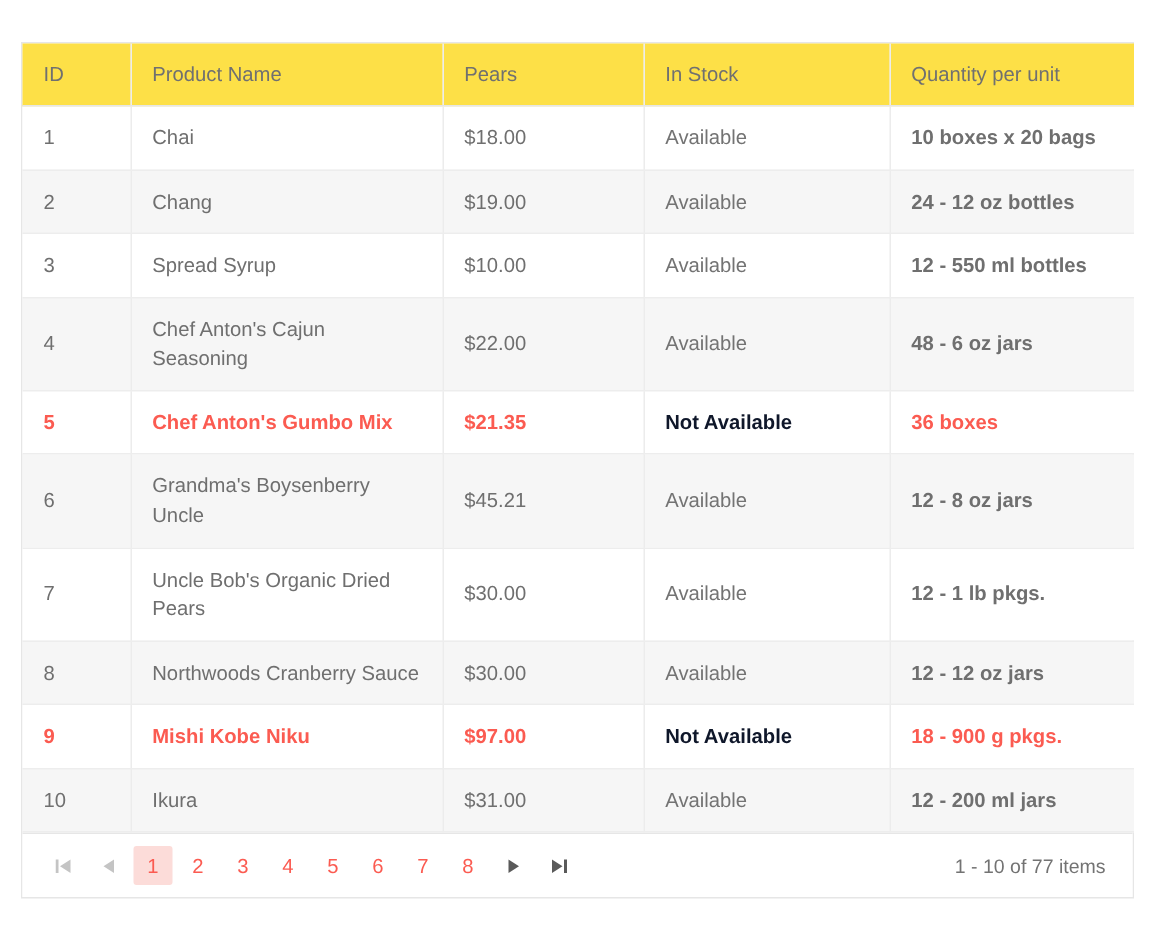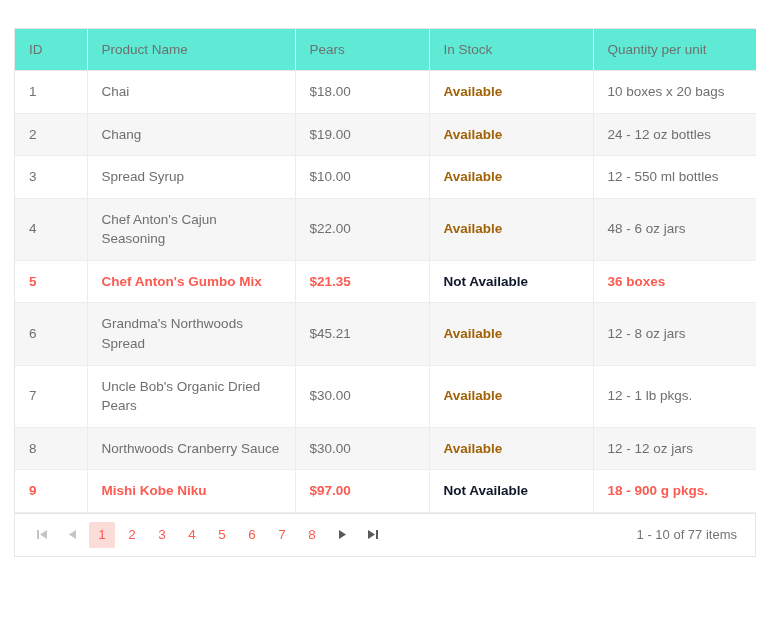--- a/index.html
+++ b/index.html
@@ -30,21 +30,21 @@
     font-size: 13px;
   }
 
   table.grid col.c-id       { width: 72px; }
   table.grid col.c-name     { width: 208px; }
   table.grid col.c-price    { width: 134px; }
   table.grid col.c-stock    { width: 164px; }
   table.grid col.c-qty      { width: 163px; }
 
   table.grid thead th {
-    background: #5eead4;
+    background: #fde047;
     color: #707070;
     font-weight: normal;
     font-size: 13.5px;
     text-align: left;
     padding: 13px 14px;
     border-bottom: 1px solid #e6e6e6;
     border-right: 1px solid #ececec;
     vertical-align: middle;
     white-space: nowrap;
   }
@@ -52,34 +52,34 @@
 
   table.grid tbody td {
     color: #6f6f6f;
     font-size: 13.5px;
     padding: 11px 14px;
     border-bottom: 1px solid #ededed;
     border-right: 1px solid #ececec;
     vertical-align: middle;
     line-height: 1.45;
   }
-  table.grid tbody td:last-child { border-right: none; }
+  table.grid tbody td:last-child { border-right: none; font-weight: bold; }
 
   table.grid tbody tr.alt td { background: #f6f6f6; }
   table.grid tbody tr.plain td { background: #ffffff; }
 
   
   table.grid tbody tr.flagged td {
     color: #fb5b51;
     font-weight: bold;
   }
 
   .stock-yes {
-    color: #a16207;
-    font-weight: bold;
+    color: #737373;
+    font-weight: normal;
     margin-top: 8px;
   }
 
   .stock-no {
     color: #0f172a;
     font-weight: bold;
   }
 
   
   .pager {
@@ -188,21 +188,21 @@
         </tr>
         <tr class="plain flagged">
           <td>5</td>
           <td>Chef Anton's Gumbo Mix</td>
           <td>$21.35</td>
           <td><span class="stock-no">Not Available</span></td>
           <td>36 boxes</td>
         </tr>
         <tr class="alt">
           <td>6</td>
-          <td>Grandma's Northwoods Spread</td>
+          <td>Grandma's Boysenberry Uncle</td>
           <td>$45.21</td>
           <td><span class="stock-yes">Available</span></td>
           <td>12 - 8 oz jars</td>
         </tr>
         <tr class="plain">
           <td>7</td>
           <td>Uncle Bob's Organic Dried Pears</td>
           <td>$30.00</td>
           <td><span class="stock-yes">Available</span></td>
           <td>12 - 1 lb pkgs.</td>
@@ -213,20 +213,27 @@
           <td>$30.00</td>
           <td><span class="stock-yes">Available</span></td>
           <td>12 - 12 oz jars</td>
         </tr>
         <tr class="plain flagged">
           <td>9</td>
           <td>Mishi Kobe Niku</td>
           <td>$97.00</td>
           <td><span class="stock-no">Not Available</span></td>
           <td>18 - 900 g pkgs.</td>
+        </tr>
+        <tr class="alt">
+          <td>10</td>
+          <td>Ikura</td>
+          <td>$31.00</td>
+          <td><span class="stock-yes">Available</span></td>
+          <td>12 - 200 ml jars</td>
         </tr>
       </tbody>
   </table>
 
   <div class="pager">
     <div class="pager-left">
 
       <span class="pg-arrow">
         <svg width="11" height="11" viewBox="0 0 11 11" aria-hidden="true">
           <rect x="0" y="1" width="2" height="9" fill="#c4c4c4"></rect>

